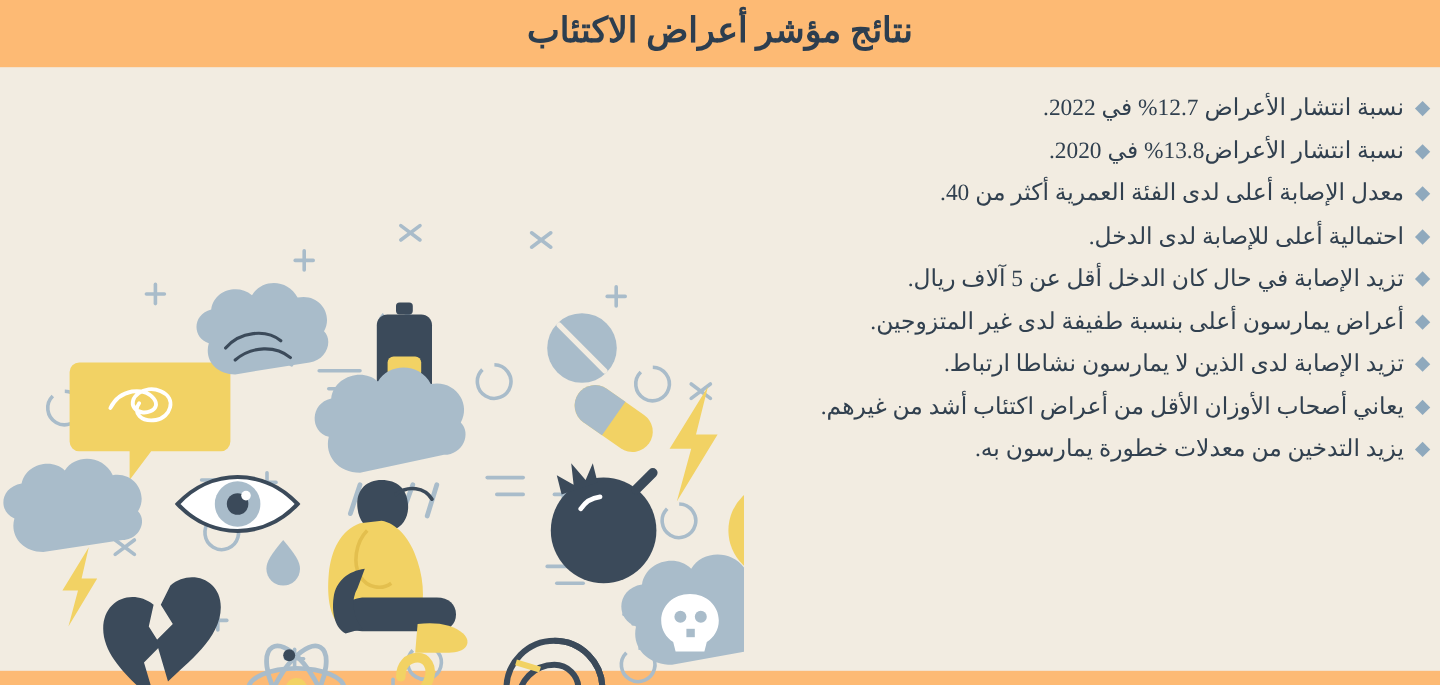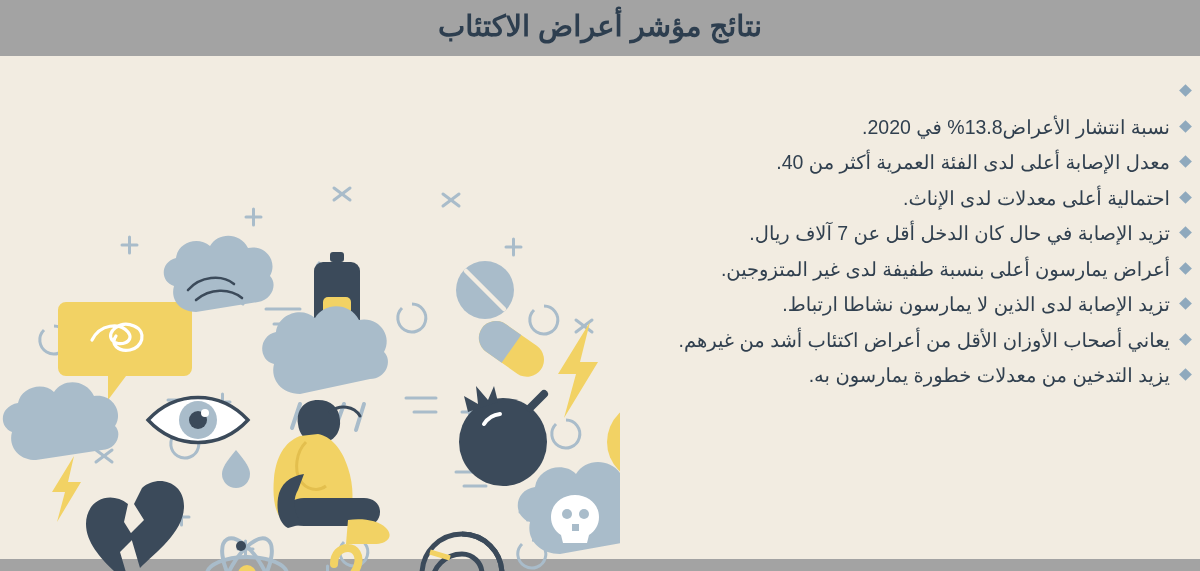--- a/index.html
+++ b/index.html
@@ -10,21 +10,22 @@
   body {
     width: 1200px;
     height: 571px;
     font-family: "Liberation Sans", sans-serif;
     overflow: hidden;
   }
   .page {
     position: relative;
     width: 1200px;
     height: 571px;
-    background: #a3a3a3;
+    background: #fdba74;
+    font-family: Liberation Serif, serif;
   }
   .title {
     position: absolute;
     top: 0;
     left: 0;
     width: 1200px;
     height: 56px;
     line-height: 52px;
     text-align: center;
     font-size: 29px;
@@ -265,36 +266,37 @@
           <circle cx="567" cy="402" r="5" fill="#a9bcca"></circle>
           <circle cx="584" cy="402" r="5" fill="#a9bcca"></circle>
           <rect x="572" y="412" width="7" height="7" fill="#a9bcca"></rect>
         </g>
       </svg>
     </div>
 
     <div class="facts">
       <div class="fact">
         <span class="diamond"></span>
+        <span class="txt">نسبة انتشار الأعراض 12.7% في 2022.</span>
       </div>
       <div class="fact">
         <span class="diamond"></span>
         <span class="txt">نسبة انتشار الأعراض13.8% في 2020.</span>
       </div>
       <div class="fact">
         <span class="diamond"></span>
         <span class="txt">معدل الإصابة أعلى لدى الفئة العمرية أكثر من 40.</span>
       </div>
       <div class="fact">
         <span class="diamond"></span>
-        <span class="txt">احتمالية أعلى معدلات لدى الإناث.</span>
-      </div>
-      <div class="fact">
-        <span class="diamond"></span>
-        <span class="txt">تزيد الإصابة في حال كان الدخل أقل عن 7 آلاف ريال.</span>
+        <span class="txt">احتمالية أعلى للإصابة لدى الدخل.</span>
+      </div>
+      <div class="fact">
+        <span class="diamond"></span>
+        <span class="txt">تزيد الإصابة في حال كان الدخل أقل عن 5 آلاف ريال.</span>
       </div>
       <div class="fact">
         <span class="diamond"></span>
         <span class="txt">أعراض يمارسون أعلى بنسبة طفيفة لدى غير المتزوجين.</span>
       </div>
       <div class="fact">
         <span class="diamond"></span>
         <span class="txt">تزيد الإصابة لدى الذين لا يمارسون نشاطا ارتباط.</span>
       </div>
       <div class="fact">

